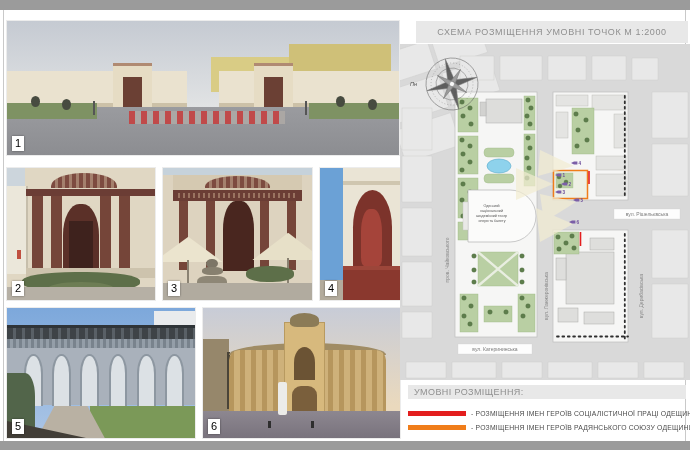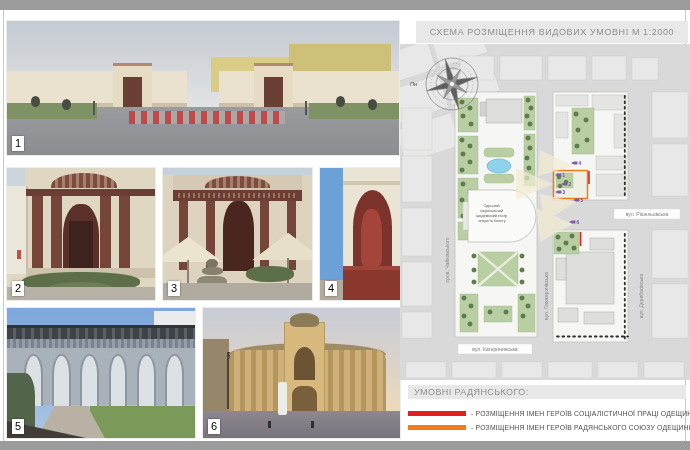--- a/index.html
+++ b/index.html
@@ -225,21 +225,21 @@
     <div class="abs p6dome"></div>
     <div class="abs p6arch"></div>
     <div class="abs p6ent"></div>
     <div class="abs p6road"></div>
     <div class="abs p6k"></div>
     <div class="abs p6f" style="left:33%"></div>
     <div class="abs p6f" style="left:55%"></div>
     <div class="pnum">6</div>
   </div>
 
-  <div id="title-bar">СХЕМА РОЗМІЩЕННЯ ВИДОВИХ УМОВНІ М 1:2000</div>
+  <div id="title-bar">СХЕМА РОЗМІЩЕННЯ УМОВНІ ТОЧОК М 1:2000</div>
 
   <svg id="map" width="290" height="336" viewBox="0 0 290 336">
     <rect width="290" height="336" fill="#d9d9d9"></rect>
     <g fill="#f3f3f2" stroke="#c6c6c6" stroke-width="0.5" opacity="0.6">
       <g transform="rotate(-18 40 30)">
         <rect x="-20" y="-6" width="58" height="30"></rect>
           <rect x="-20" y="30" width="58" height="34"></rect>
         <rect x="42" y="-6" width="50" height="30"></rect>
           <rect x="42" y="30" width="50" height="34"></rect>
         <rect x="-20" y="70" width="58" height="34"></rect>
@@ -448,21 +448,21 @@
         <g transform="rotate(45)">
           <path d="M0,-17 L2.8,0 L0,17 L-2.8,0 Z" fill="#8a8a8a"></path>
           <path d="M-17,0 L0,-2.8 L17,0 L0,2.8 Z" fill="#8a8a8a"></path>
         </g>
         <circle r="2.5" fill="#fff"></circle>
       </g>
     </g>
     <text class="svgtxt" x="10" y="42" font-size="5.5" font-style="italic" fill="#4f4f4f">Пн</text>
   </svg>
 
-  <div id="legend-head">УМОВНІ РАДЯНСЬКОГО:</div>
+  <div id="legend-head">УМОВНІ РОЗМІЩЕННЯ:</div>
   <div class="leg-row" id="leg1">
     <div class="leg-line" style="background: rgb(227, 30, 30);"></div>
     <div class="leg-text">- РОЗМІЩЕННЯ ІМЕН ГЕРОЇВ СОЦІАЛІСТИЧНОЇ ПРАЦІ ОДЕЩИНИ</div>
   </div>
   <div class="leg-row" id="leg2">
     <div class="leg-line" style="background: rgb(240, 125, 26);"></div>
     <div class="leg-text">- РОЗМІЩЕННЯ ІМЕН ГЕРОЇВ РАДЯНСЬКОГО СОЮЗУ ОДЕЩИНИ</div>
   </div>
 </div>
 

